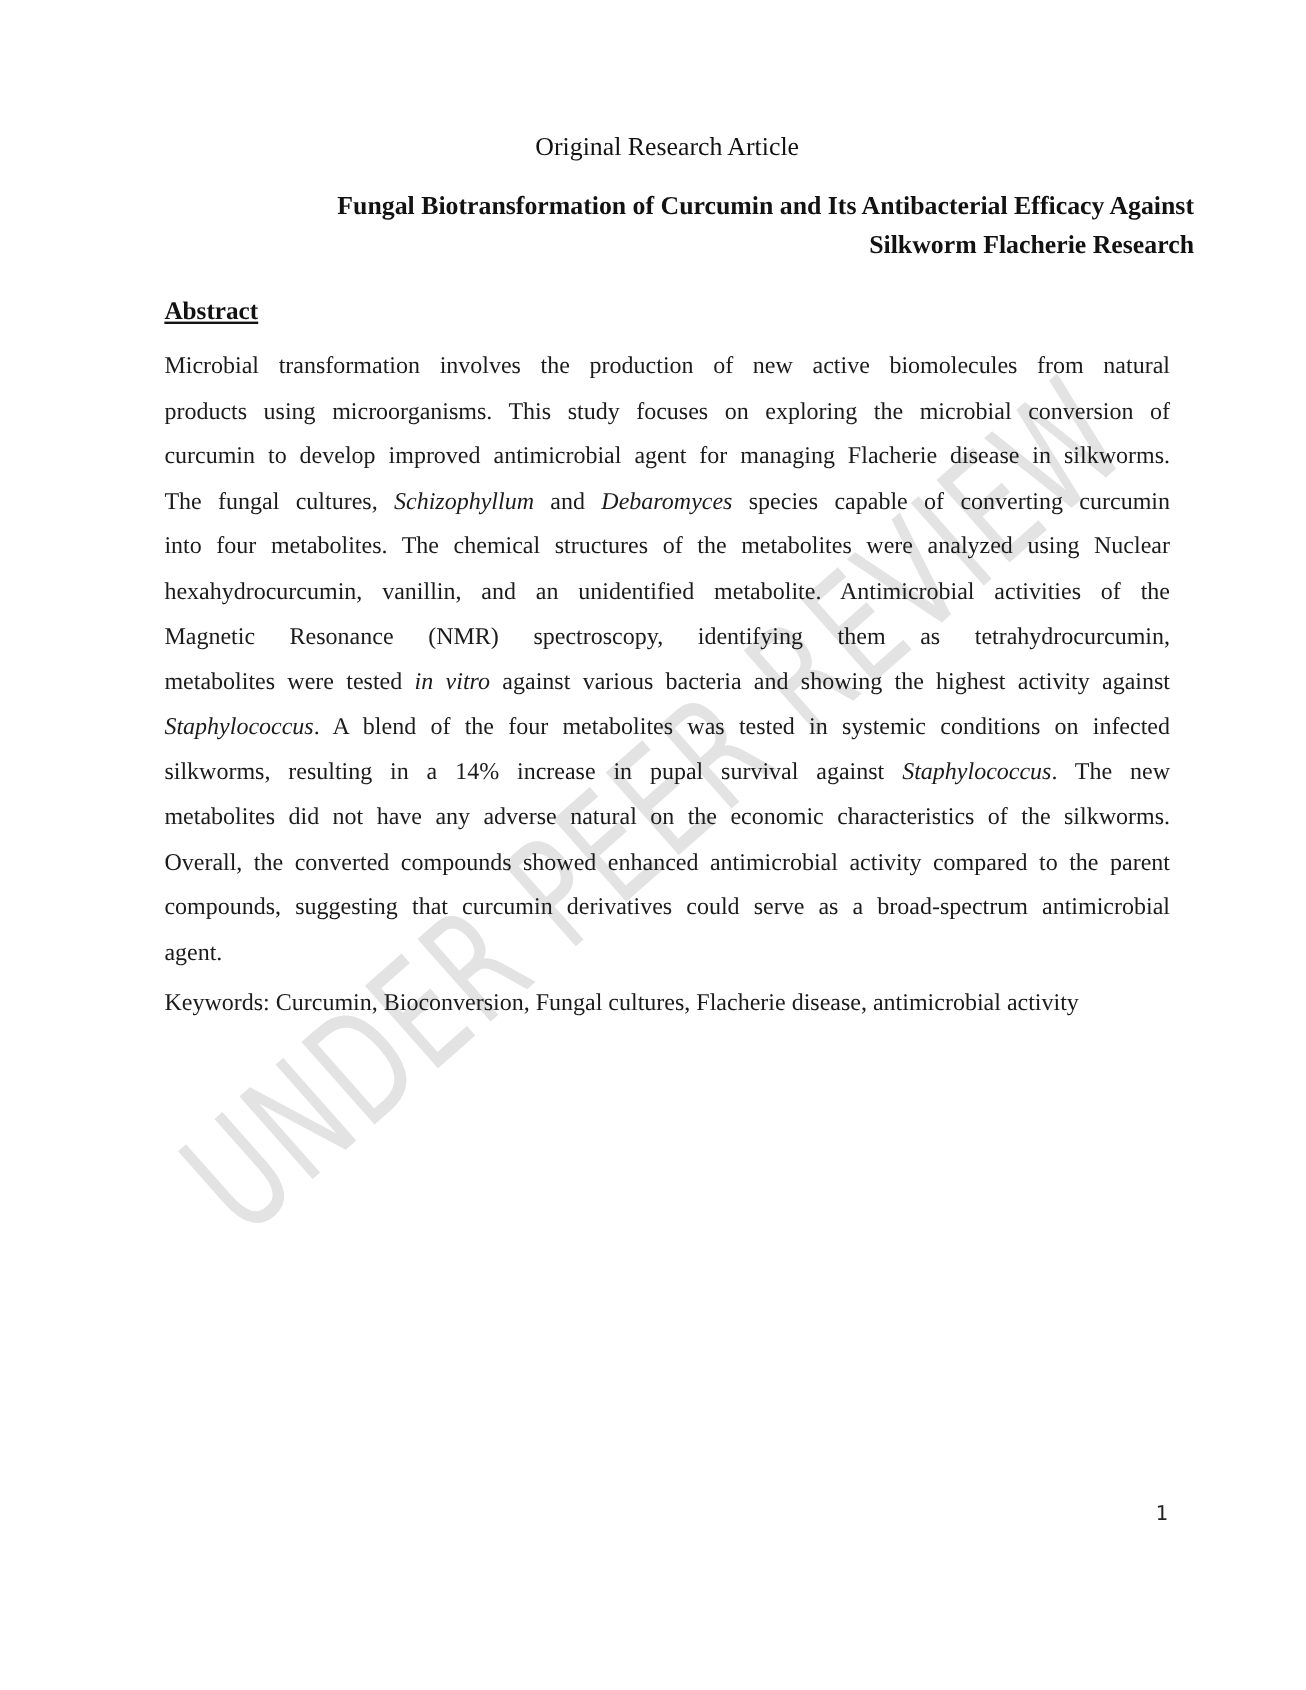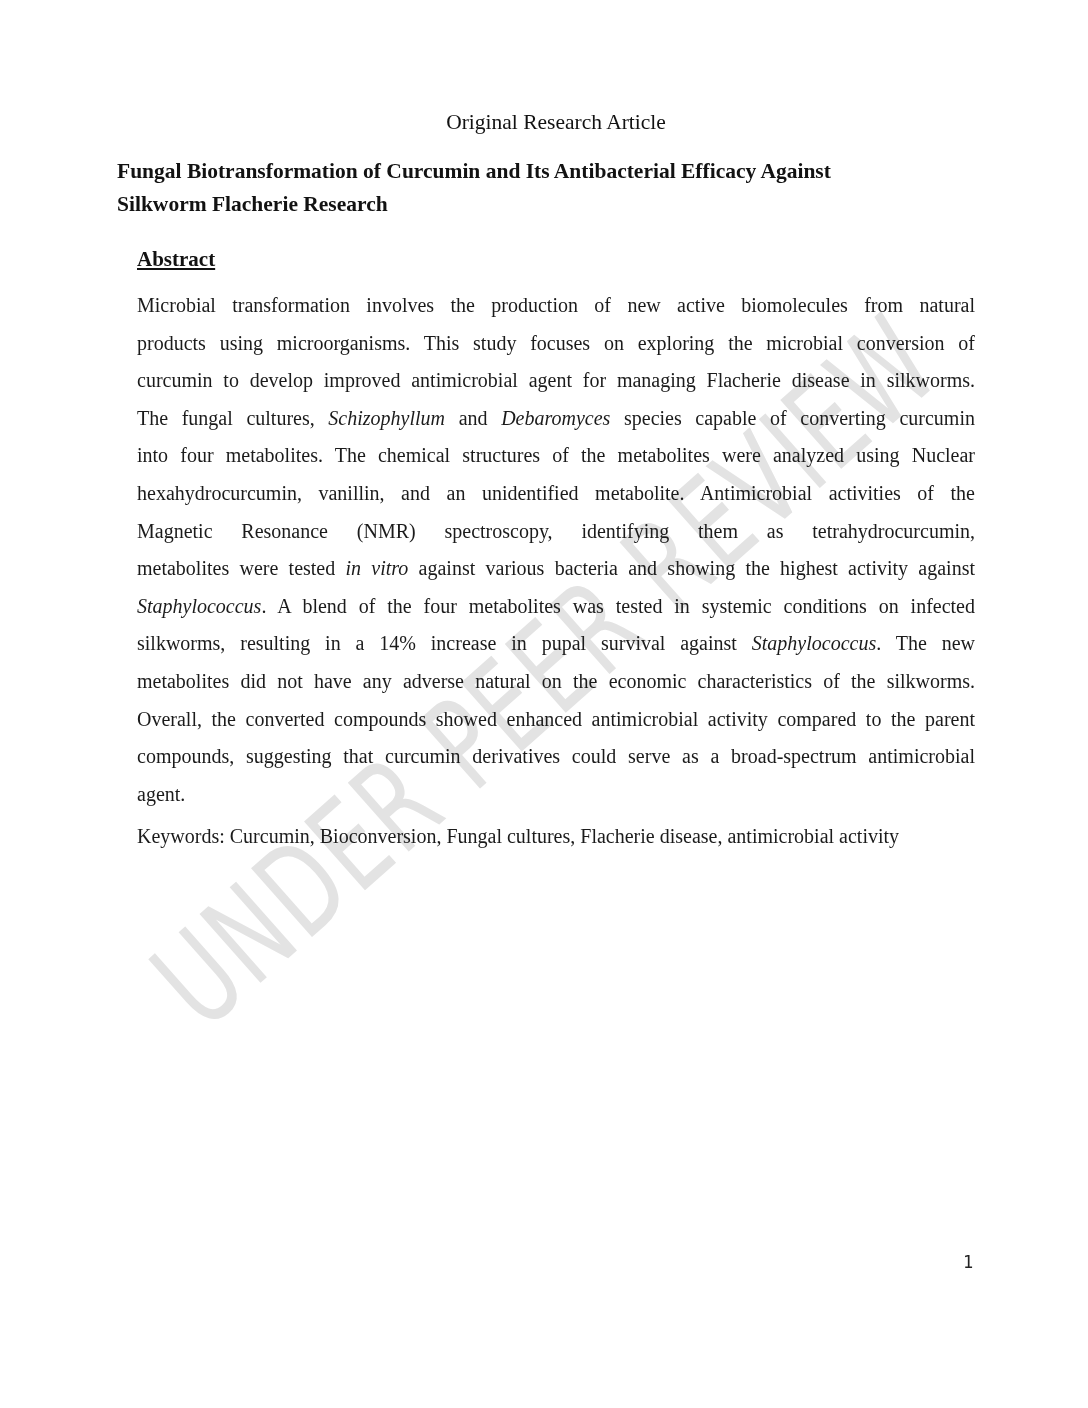--- a/index.html
+++ b/index.html
@@ -42,21 +42,21 @@
     font-weight: normal;
     font-size: 21.5px;
     line-height: 25px;
     color: #121212;
   }
   .paper-title {
     position: absolute;
     left: 117px;
     top: 155px;
     width: 878px;
-    text-align: left;
+    text-align: right;
     font-weight: bold;
     font-size: 21.5px;
     line-height: 33px;
     color: #121212;
   }
   .abstract-heading {
     position: absolute;
     left: 137px;
     top: 247px;
     font-weight: bold;

